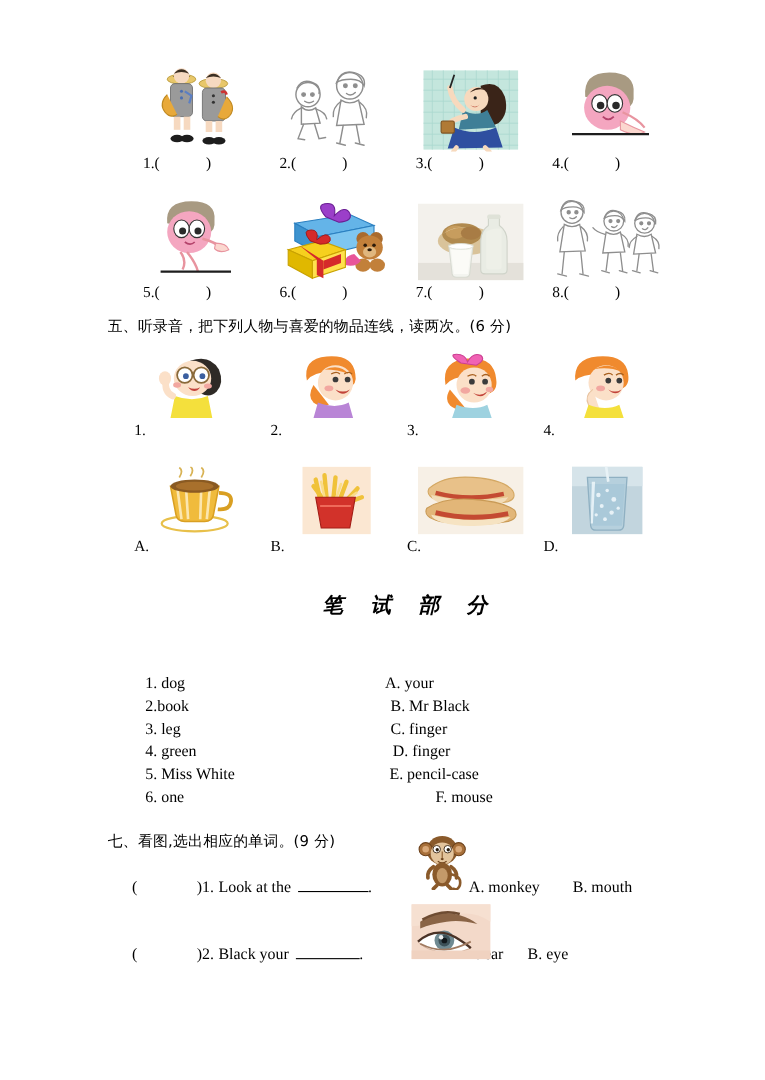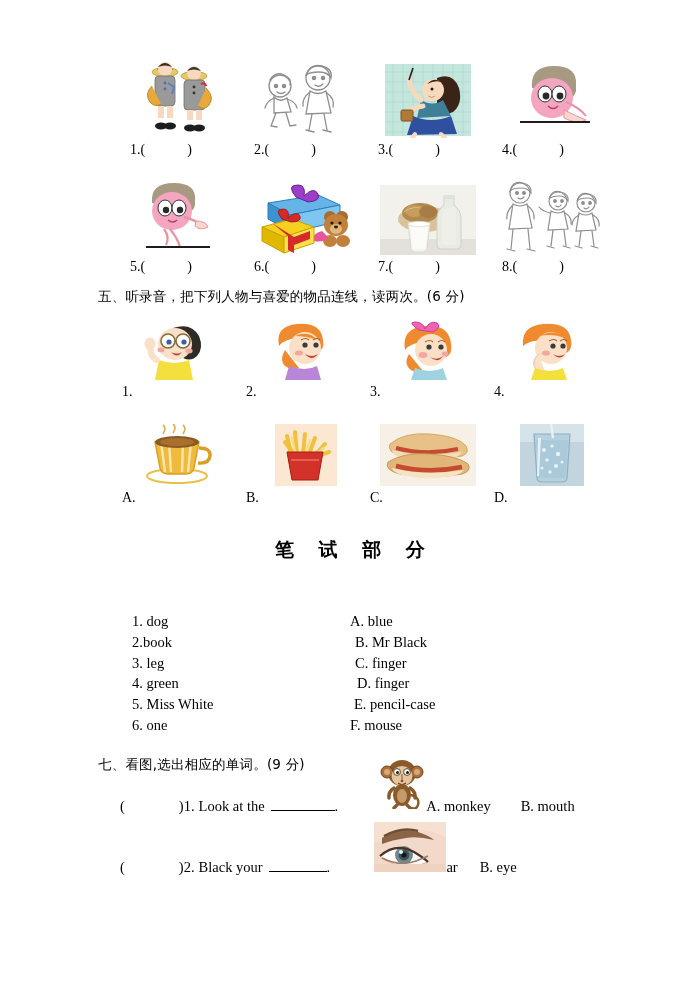--- a/index.html
+++ b/index.html
@@ -537,39 +537,39 @@
             <circle cx="50" cy="38" r="1.5"></circle>
               <circle cx="38" cy="48" r="1.7"></circle>
           </g>
           <path d="M26 14 l3 0 l-2 38 l-2 0z" fill="#f2fafd" opacity="0.8"></path>
         </svg>
       </div>
       <div class="pic-label" style="padding-left:4px;">D.</div>
     </div>
   </div>
 
-  <div class="bishi" style="left:275px; top:537px;">笔 试 部 分</div>
+  <div class="bishi" style="left:293px; top:537px;font-style:italic;">笔 试 部 分</div>
 
 
   <div class="match-col" style="left:132px; top:611px;">
     <div class="match-item ind1">1. dog</div>
     <div class="match-item ind1">2.book</div>
     <div class="match-item ind1">3. leg</div>
     <div class="match-item ind1">4. green</div>
     <div class="match-item ind1">5. Miss White</div>
     <div class="match-item ind1">6. one</div>
   </div>
 
   <div class="match-col" style="left:350px; top:611px;">
-    <div class="match-item" style="padding-left:0px;">A. blue</div>
+    <div class="match-item" style="padding-left:0px;">A. your</div>
     <div class="match-item" style="padding-left:5px;">B. Mr Black</div>
     <div class="match-item" style="padding-left:5px;">C. finger</div>
     <div class="match-item" style="padding-left:7px;">D. finger</div>
     <div class="match-item" style="padding-left:4px;">E. pencil-case</div>
-    <div class="match-item" style="padding-left:0px;">F. mouse</div>
+    <div class="match-item" style="padding-left:0px;margin-left:46px;">F. mouse</div>
   </div>
 
   <div class="cn" style="position:absolute; left:98px; top:756px;">七、看图,选出相应的单词。(9 分)</div>
 
   <div class="q-row en" style="left:120px; top:798px;">
     <span>(</span>
     <span class="q-gap" style="width:54px;"></span>
     <span>)</span>
     <span>1.</span>
     <span style="width:4px; display:inline-block;"></span>

